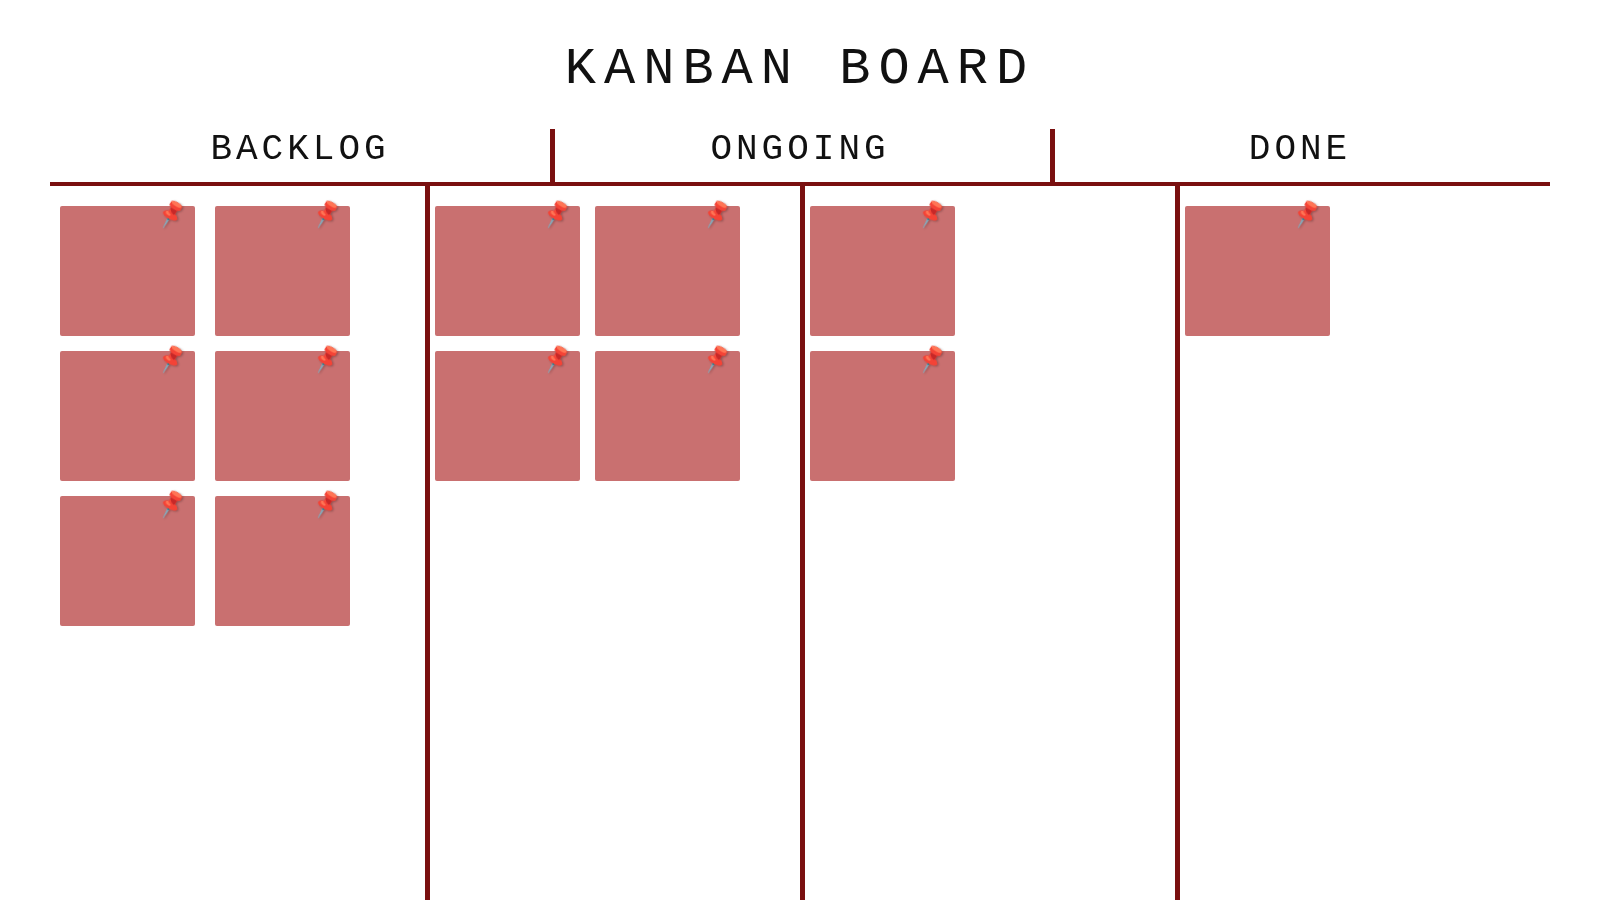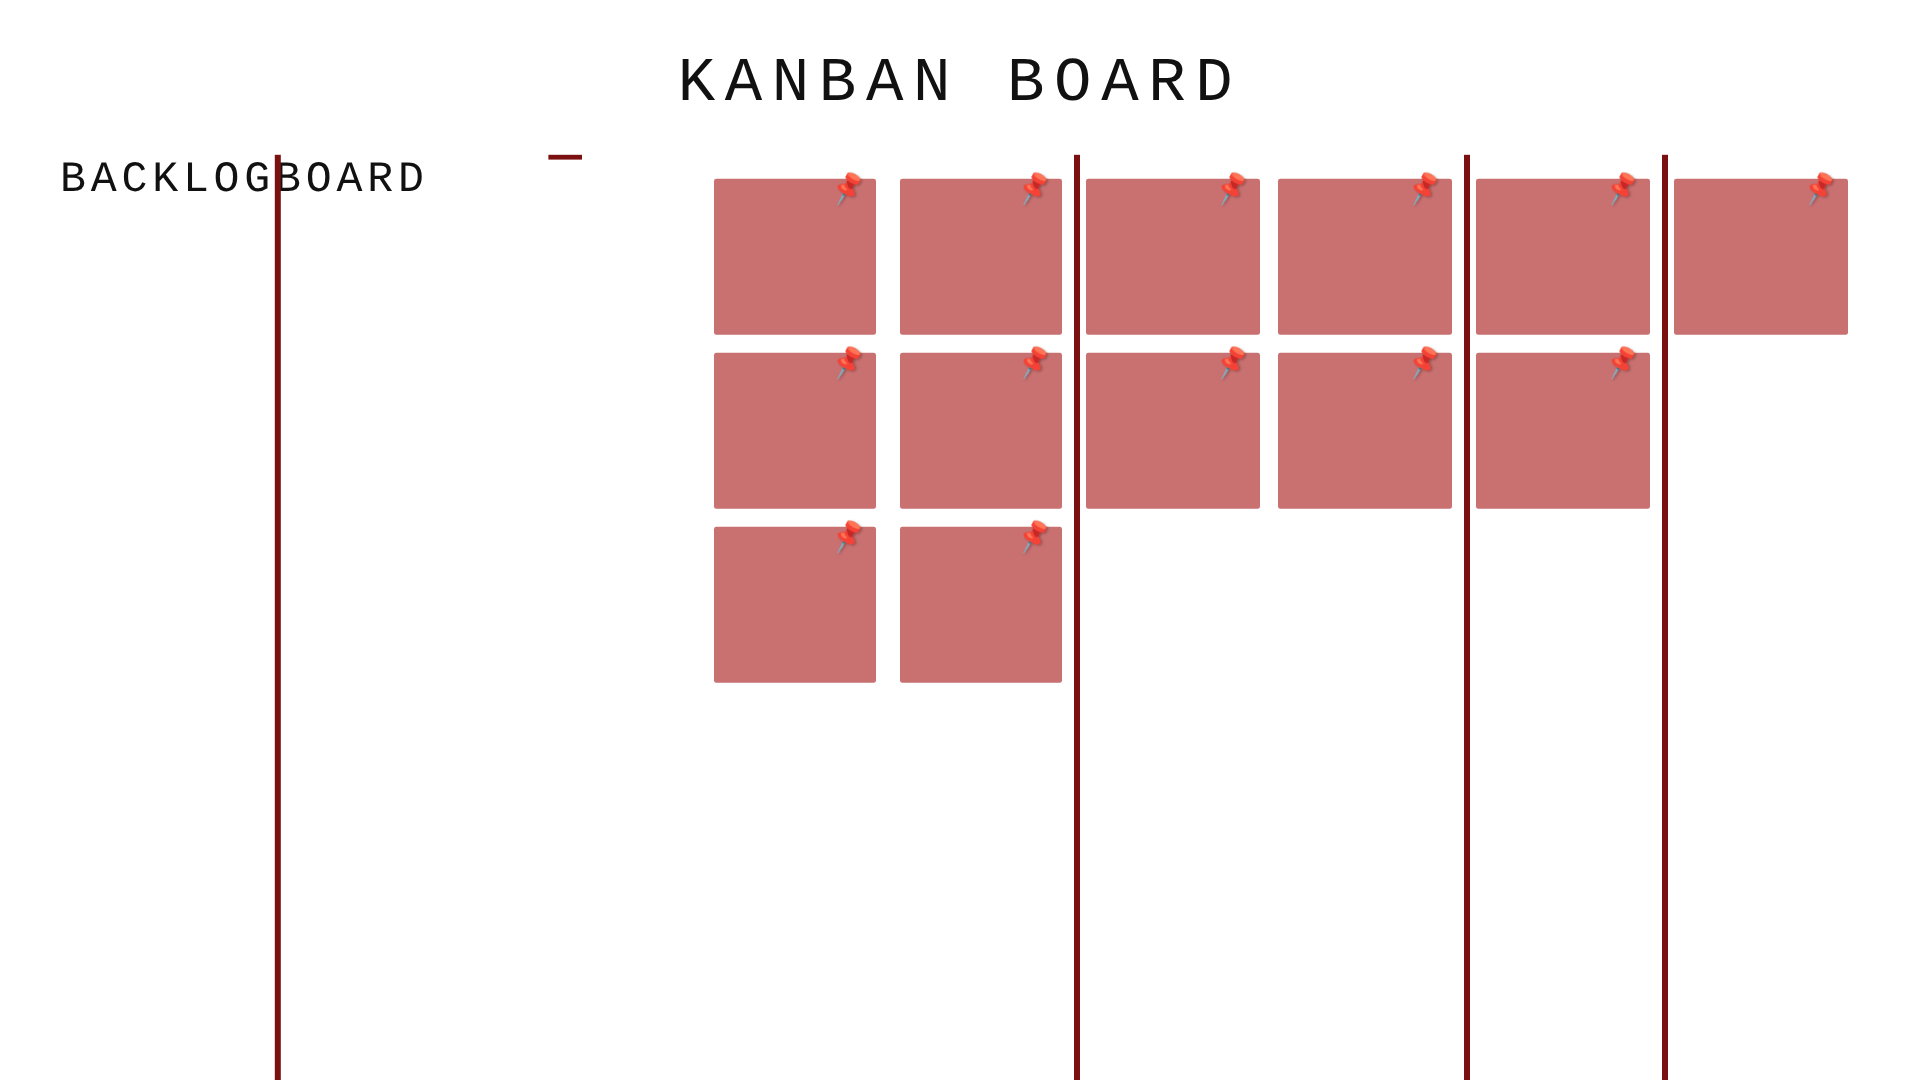--- a/index.html
+++ b/index.html
@@ -30,21 +30,21 @@
       letter-spacing: 8px;
       font-weight: normal;
       color: #111111;
       font-family: 'Courier New', Courier, monospace;
     }
 
     .board-area {
       width: 100%;
       flex: 1;
       display: flex;
-      flex-direction: row;
+      flex-direction: column;
       margin-top: 30px;
     }
 
     .column-headers {
       display: flex;
       width: 100%;
       padding: 0 50px;
     }
 
     .column-header {
@@ -162,21 +162,22 @@
 <body>
 
 <div class="page-container">
 
   <h1 class="board-title">KANBAN BOARD</h1>
 
   <div class="board-area">
 
     <div class="column-headers">
       <div class="column-header">BACKLOG</div>
-      <div class="column-header">BOARD</div>
+      <div class="column-header">ONGOING</div>
+      <div class="column-header">DONE</div>
     </div>
 
     <div class="horizontal-line"></div>
 
     <div class="columns-content">
 
       <div class="column">
         <div class="cards-grid backlog-grid">
           <div class="cards-row">
             <div class="sticky-note">

